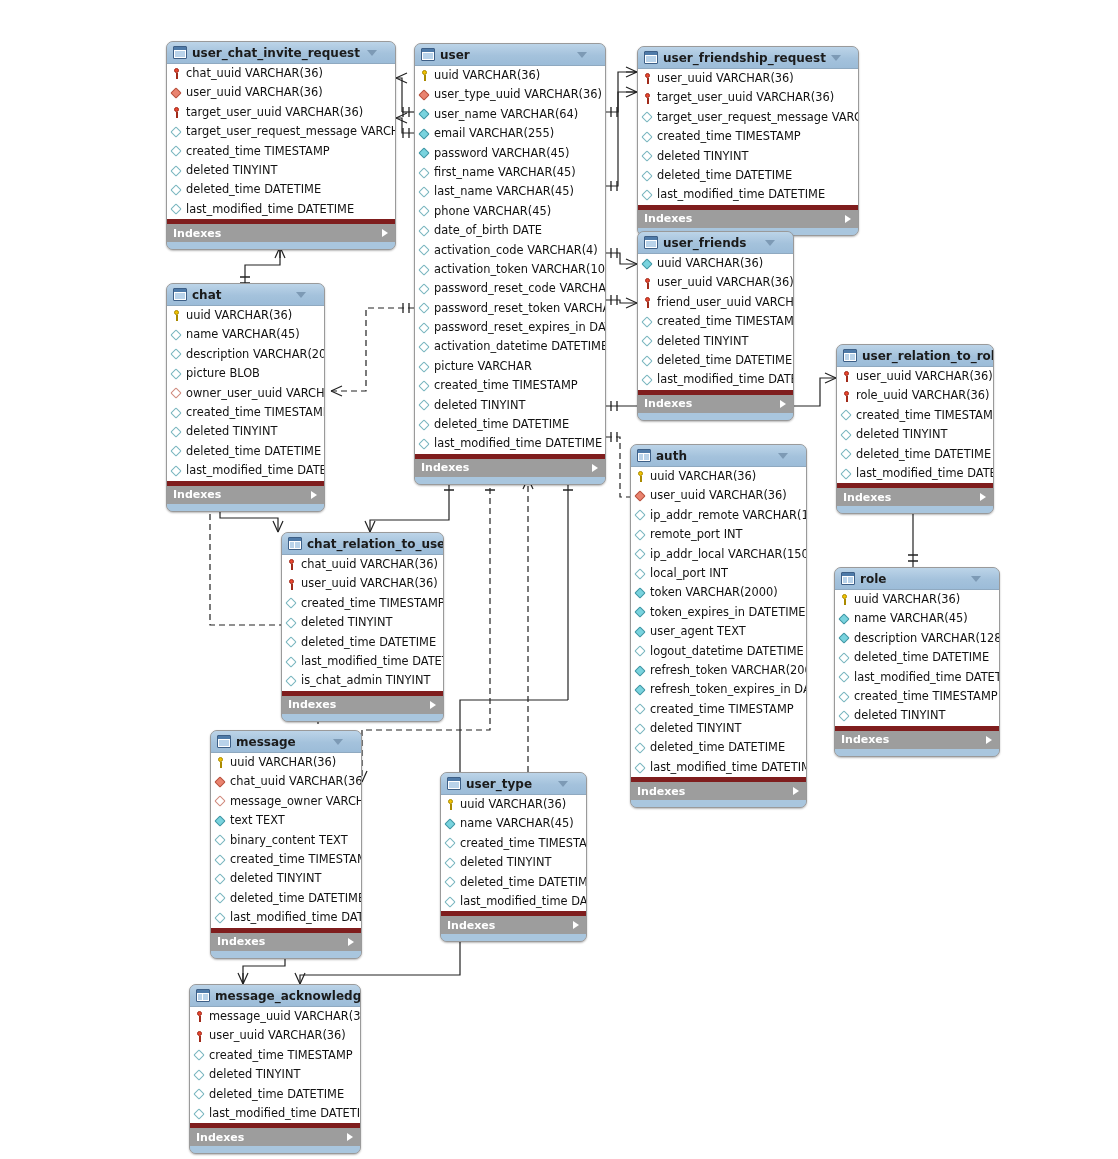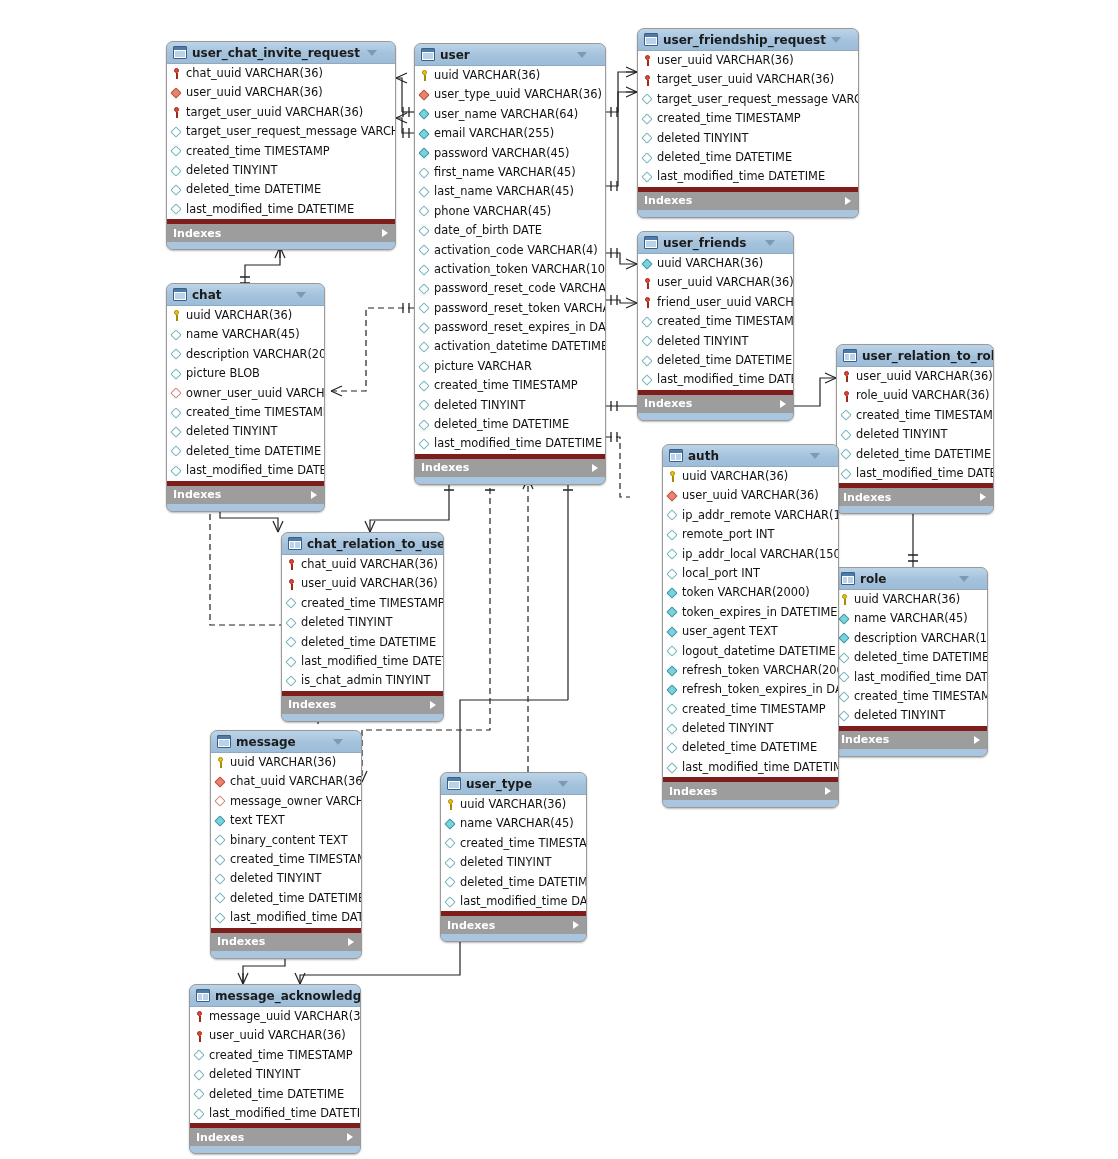--- a/index.html
+++ b/index.html
@@ -363,21 +363,21 @@
             <span class="g nul d"></span>
             <span class="cname">last_modified_time DATETIME</span>
           </div>
         </div>
         <div class="idx">
           <span class="ilabel">Indexes</span>
           <span class="tri"></span>
         </div>
         <div class="foot"></div>
       </div>
-      <div class="tbl" style="left: 637px; top: 28px; width: 222px;">
+      <div class="tbl" style="left: 637px; top: 46px; width: 222px;">
         <div class="hdr">
           <span class="win-icon"></span>
           <span class="tname">user_friendship_request</span>
           <span class="caret"></span>
         </div>
         <div class="cols">
           <div class="col">
             <span class="g pkfk"></span>
             <span class="cname">user_uuid VARCHAR(36)</span>
           </div>
@@ -484,21 +484,21 @@
             <span class="g nul d"></span>
             <span class="cname">last_modified_time DATETIME</span>
           </div>
         </div>
         <div class="idx">
           <span class="ilabel">Indexes</span>
           <span class="tri"></span>
         </div>
         <div class="foot"></div>
       </div>
-      <div class="tbl" style="left: 834px; top: 567px; width: 154px;">
+      <div class="tbl" style="left: 834px; top: 567px; width: 166px;">
         <div class="hdr">
           <span class="win-icon"></span>
           <span class="tname">role</span>
           <span class="caret"></span>
         </div>
         <div class="cols">
           <div class="col">
             <span class="g pk"></span>
             <span class="cname">uuid VARCHAR(36)</span>
           </div>
@@ -526,21 +526,21 @@
             <span class="g nul d"></span>
             <span class="cname">deleted TINYINT</span>
           </div>
         </div>
         <div class="idx">
           <span class="ilabel">Indexes</span>
           <span class="tri"></span>
         </div>
         <div class="foot"></div>
       </div>
-      <div class="tbl" style="left: 662px; top: 444px; width: 177px;">
+      <div class="tbl" style="left: 630px; top: 444px; width: 177px;">
         <div class="hdr">
           <span class="win-icon"></span>
           <span class="tname">auth</span>
           <span class="caret"></span>
         </div>
         <div class="cols">
           <div class="col">
             <span class="g pk"></span>
             <span class="cname">uuid VARCHAR(36)</span>
           </div>

